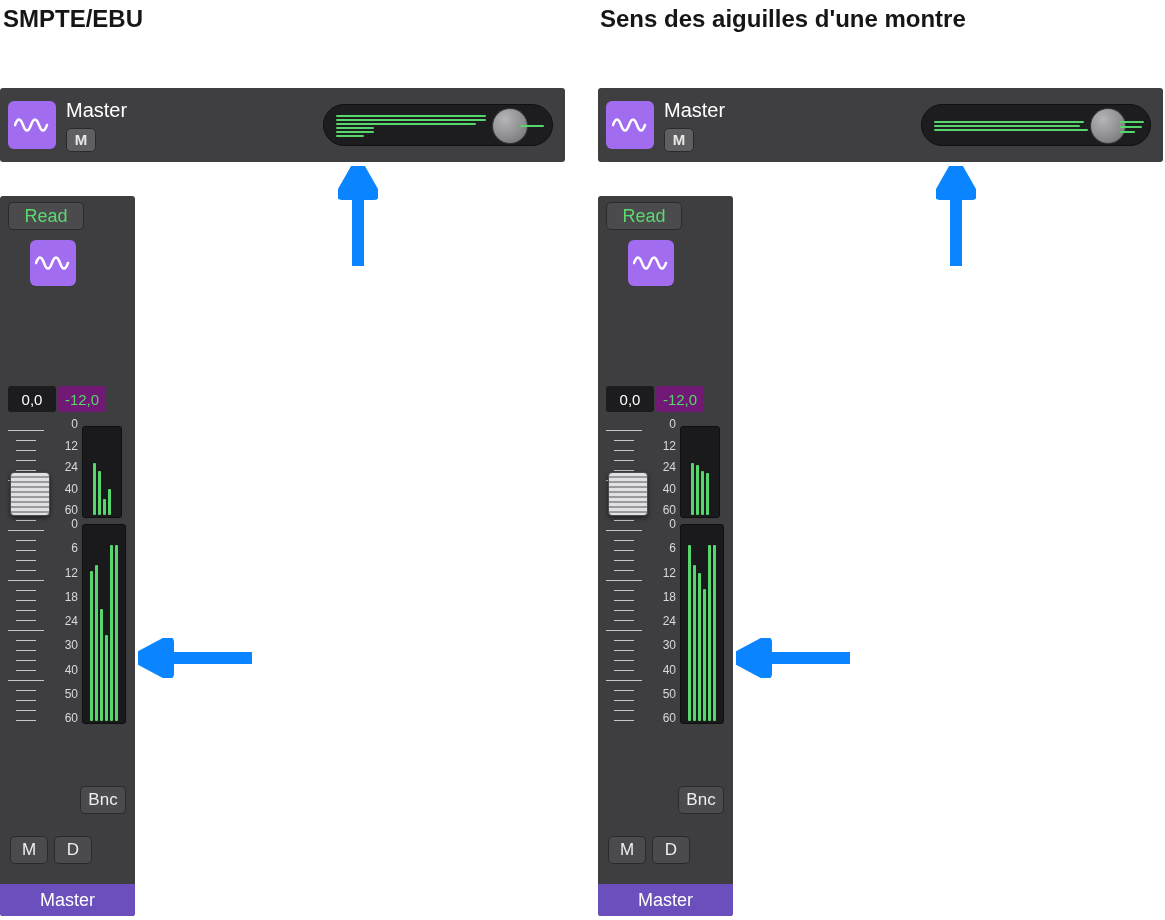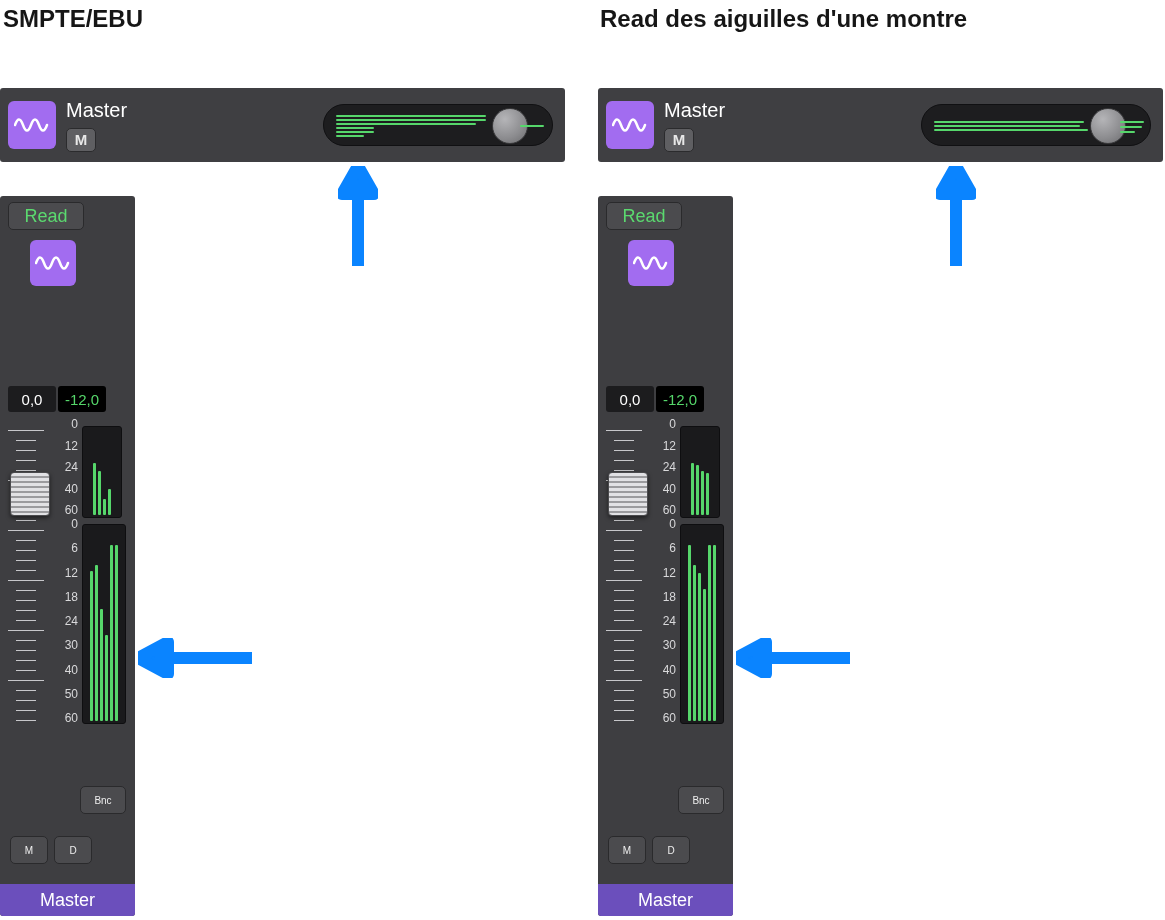--- a/index.html
+++ b/index.html
@@ -131,21 +131,21 @@
     gap: 2px;
     margin: 100px 0 10px 8px;
   }
   .ro {
     width: 48px; height: 26px;
     display: flex; align-items: center; justify-content: center;
     font-size: 15px;
     border-radius: 3px;
   }
   .ro.white { background: #1c1c1e; color: #fff; }
-  .ro.green { background: #000000; color: #55d66a; }
+  .ro.green { background: #701a75; color: #55d66a; }
   
   .meterarea {
     position: relative;
     margin: 12px 0 0 0;
     height: 320px;
   }
   .fader-tick {
     position: absolute;
     left: 8px;
     width: 36px;
@@ -193,21 +193,21 @@
     position: absolute;
     display: flex;
     gap: 6px;
   }
   .sq {
     width: 38px; height: 28px;
     background: #4b4b4e;
     border: 1px solid #2a2a2c;
     border-radius: 5px;
     color: #eee;
-    font-size: 10px;
+    font-size: 17px;
     font-weight: 500;
     display: flex; align-items: center; justify-content: center;
     cursor: pointer;
   }
   .sq.wide { width: 46px; }
   .strip-footer {
     position: absolute;
     left: 0; right: 0; bottom: 0;
     height: 32px;
     background: #6b4fbc;
@@ -221,21 +221,21 @@
     color: #0a84ff;
   }
 </style>
 </head>
 <body>
 
 <div class="heading" style="left:3px; top:4px;">
   <span>SMPTE/EBU</span><br>
 </div>
 <div class="heading" style="left:600px; top:4px;">
-  <span>Read des aiguilles d'une montre</span><br>
+  <span>Sens des aiguilles d'une montre</span><br>
 </div>
 
 <div class="panel" style="left:0; top:88px; width:568px;">
 
   <div class="track-header" style="width:565px;">
     <div class="track-icon">
       <svg class="wave-svg" viewBox="0 0 36 26">
           <path d="M1 13 Q5 2 9 13 T17 13 T25 13 T33 13" stroke="#fff" stroke-width="2.5" fill="none" stroke-linecap="round"></path>
         </svg>
     </div>

